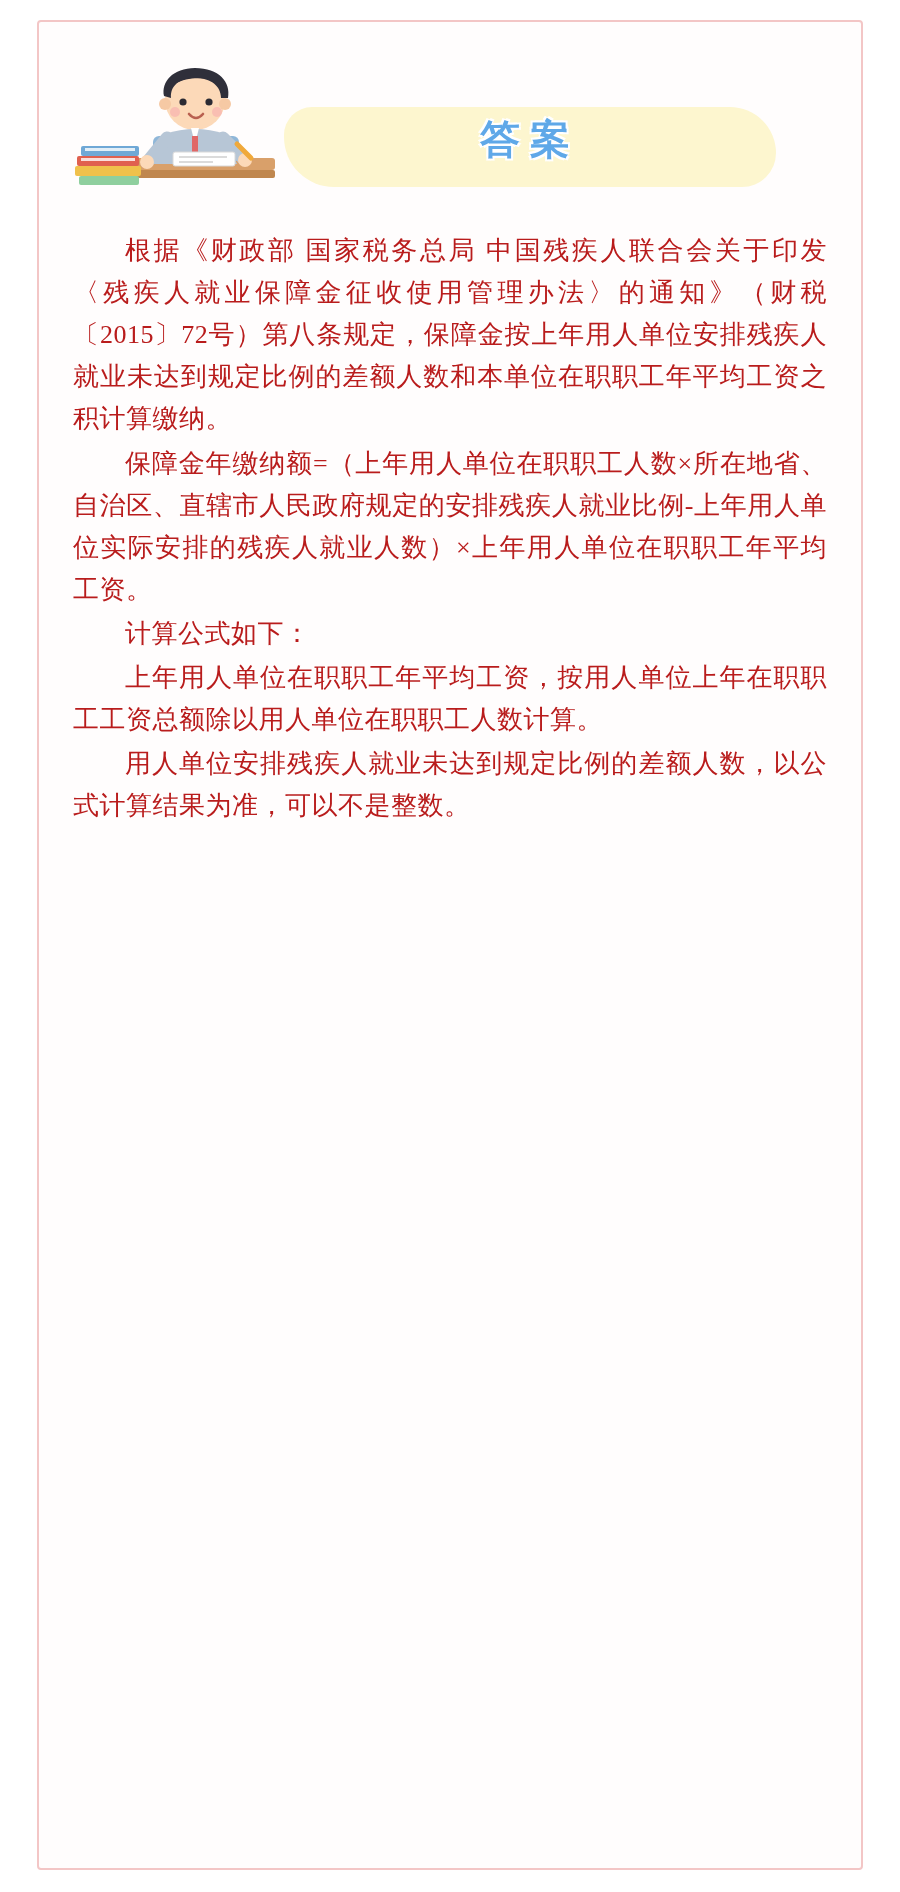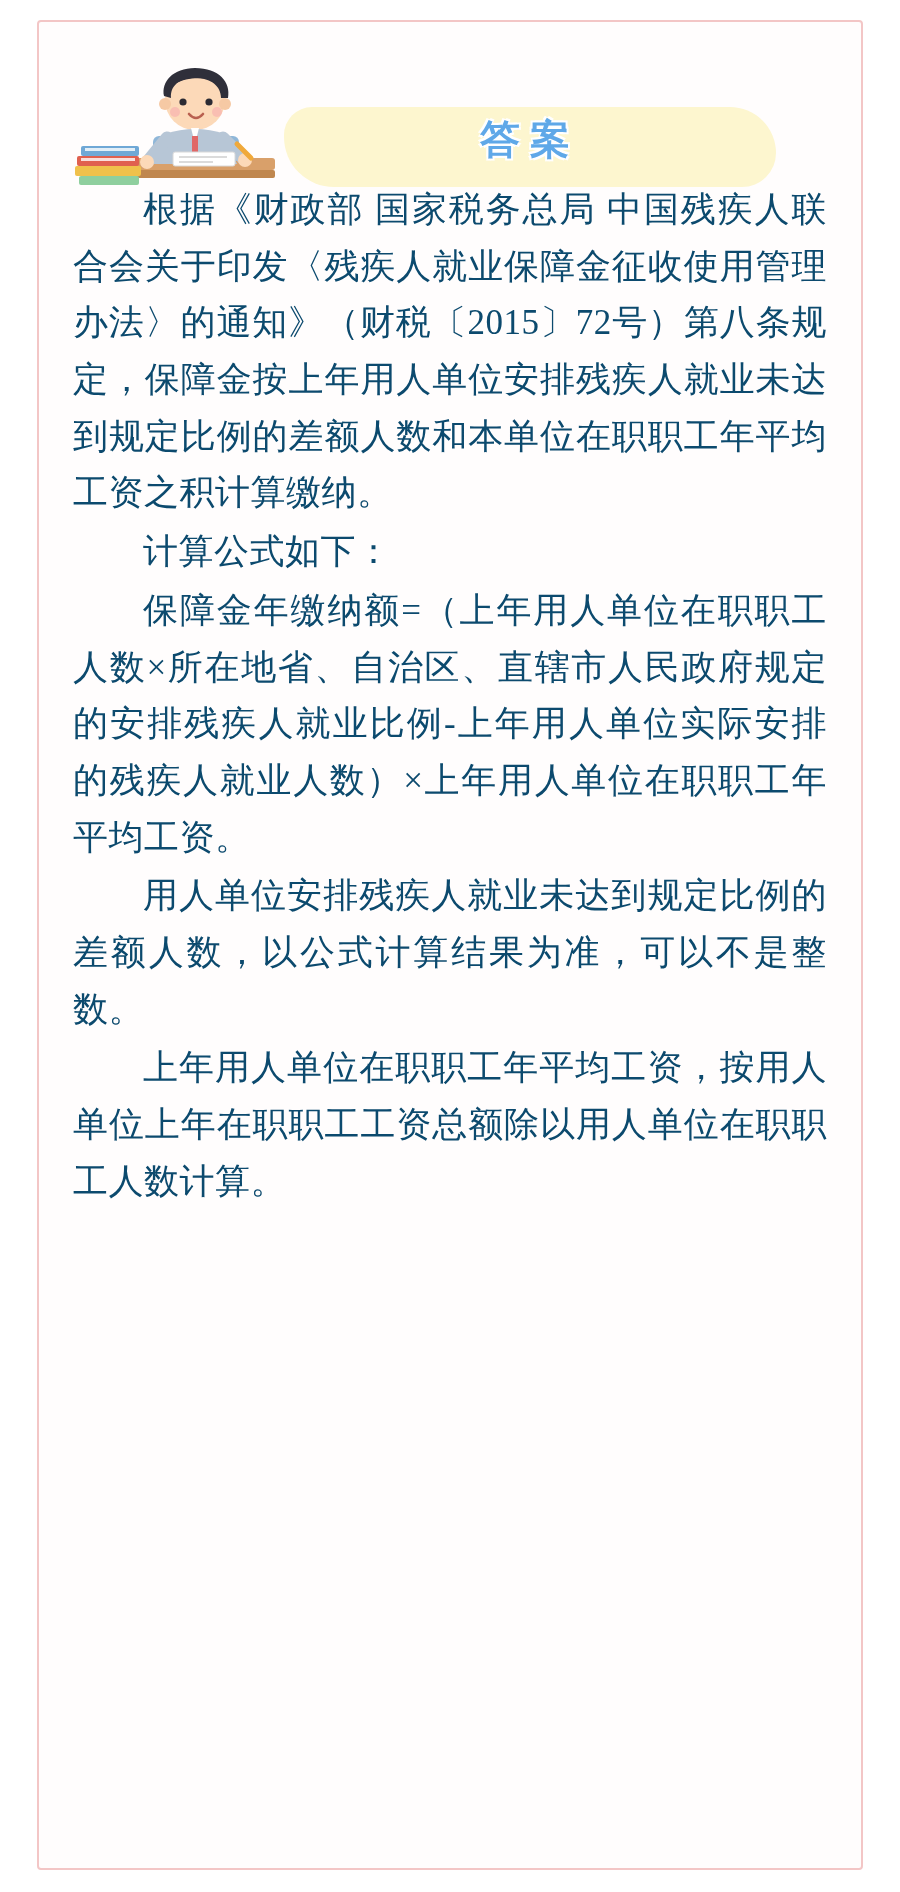--- a/index.html
+++ b/index.html
@@ -72,24 +72,25 @@
     left: 22px;
     top: 18px;
     width: 240px;
     height: 160px;
     z-index: 3;
   }
 
   
   .content {
     font-family: "Liberation Serif", serif;
-    font-size: 35px;
+    font-size: 26px;
     line-height: 1.62;
-    color: #0c4a6e;
+    color: #b91c1c;
     letter-spacing: 0.5px;
+    margin-top: 48px;
   }
   .para {
     margin: 0 0 2px 0;
     text-indent: 2em;
     text-align: justify;
     text-justify: inter-ideograph;
   }
 </style>
 </head>
 <body>
@@ -146,21 +147,21 @@
         <rect x="18" y="136" width="60" height="9" rx="2" fill="#8fcf9e"></rect>
 
         <rect x="20" y="118" width="54" height="3" fill="#ffffff" opacity="0.8"></rect>
         <rect x="24" y="108" width="50" height="3" fill="#ffffff" opacity="0.8"></rect>
       </svg>
     </div>
 
     <div class="card-inner">
       <div class="content">
         <p class="para">根据《财政部 国家税务总局 中国残疾人联合会关于印发〈残疾人就业保障金征收使用管理办法〉的通知》（财税〔2015〕72号）第八条规定，保障金按上年用人单位安排残疾人就业未达到规定比例的差额人数和本单位在职职工年平均工资之积计算缴纳。</p>
+        <p class="para">保障金年缴纳额=（上年用人单位在职职工人数×所在地省、自治区、直辖市人民政府规定的安排残疾人就业比例-上年用人单位实际安排的残疾人就业人数）×上年用人单位在职职工年平均工资。</p>
         <p class="para">计算公式如下：</p>
-        <p class="para">保障金年缴纳额=（上年用人单位在职职工人数×所在地省、自治区、直辖市人民政府规定的安排残疾人就业比例-上年用人单位实际安排的残疾人就业人数）×上年用人单位在职职工年平均工资。</p>
+        <p class="para">上年用人单位在职职工年平均工资，按用人单位上年在职职工工资总额除以用人单位在职职工人数计算。</p>
         <p class="para">用人单位安排残疾人就业未达到规定比例的差额人数，以公式计算结果为准，可以不是整数。</p>
-        <p class="para">上年用人单位在职职工年平均工资，按用人单位上年在职职工工资总额除以用人单位在职职工人数计算。</p>
       </div>
     </div>
 
   </div>
 </div>
 
 </body></html>

